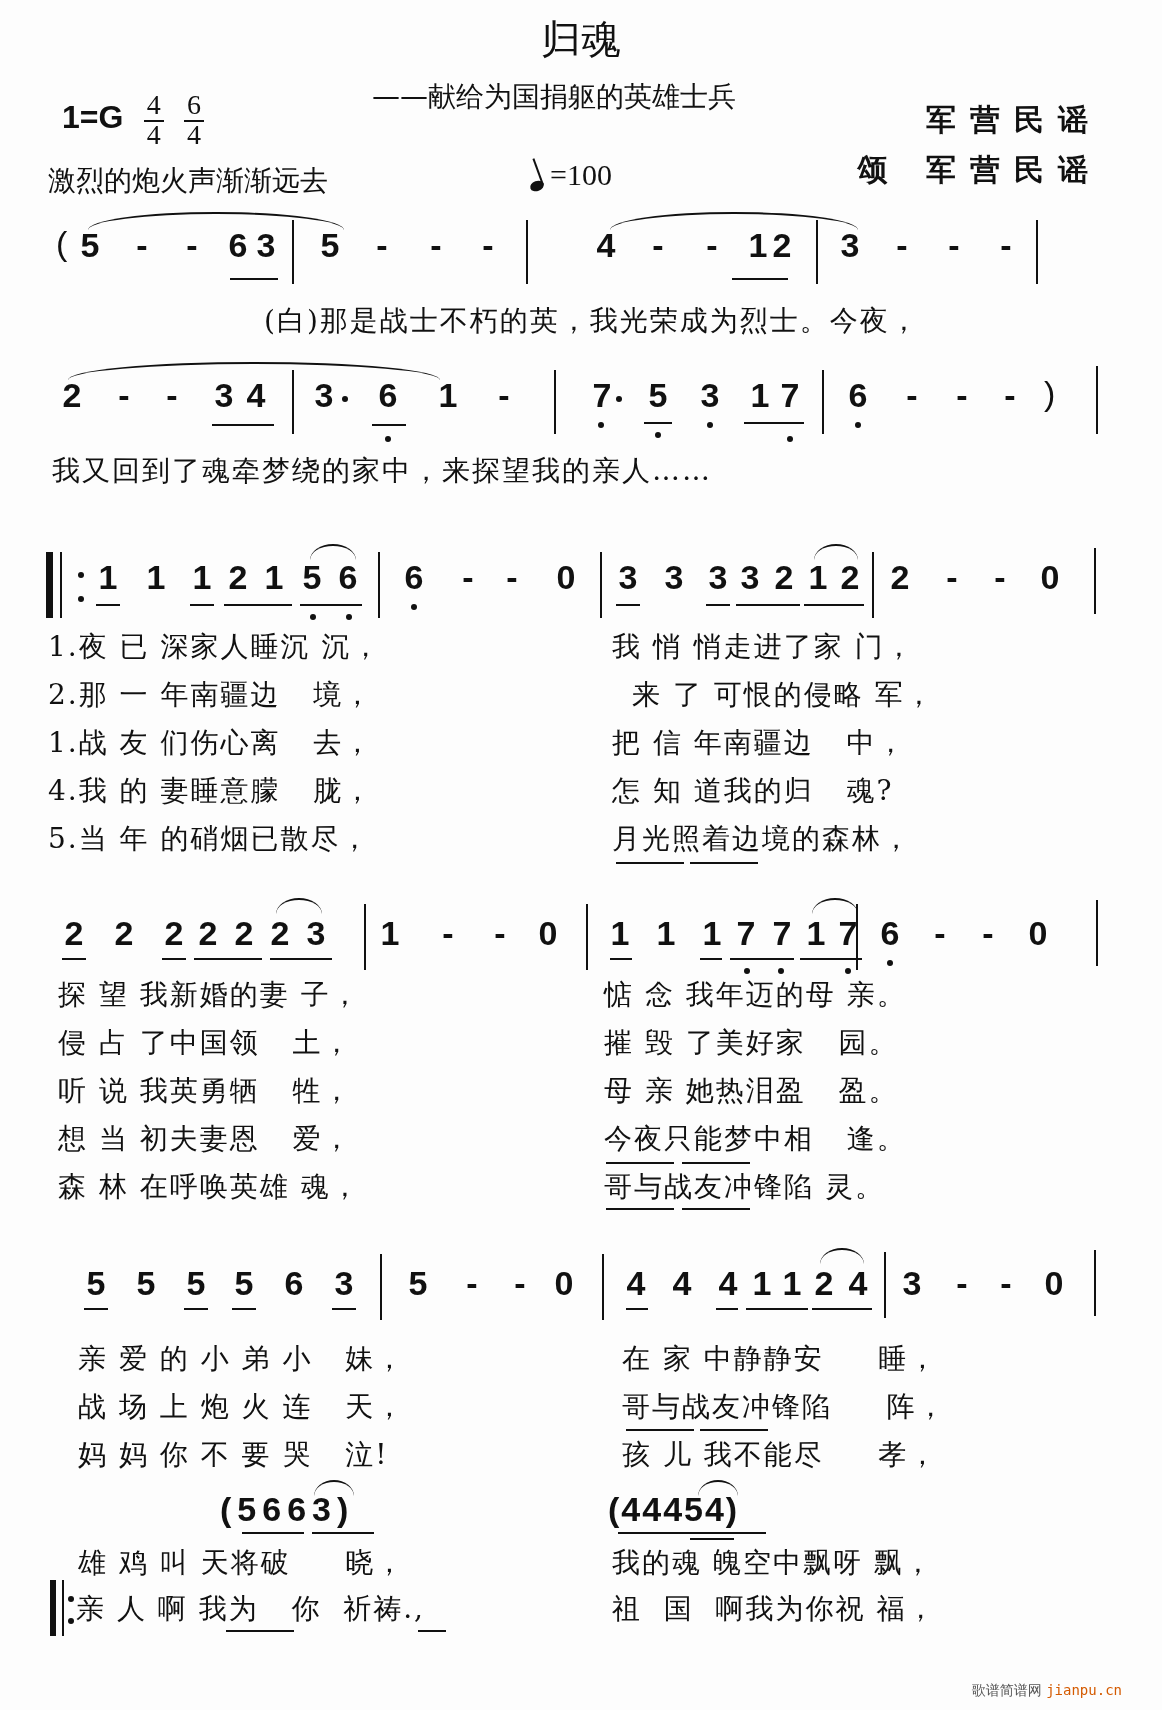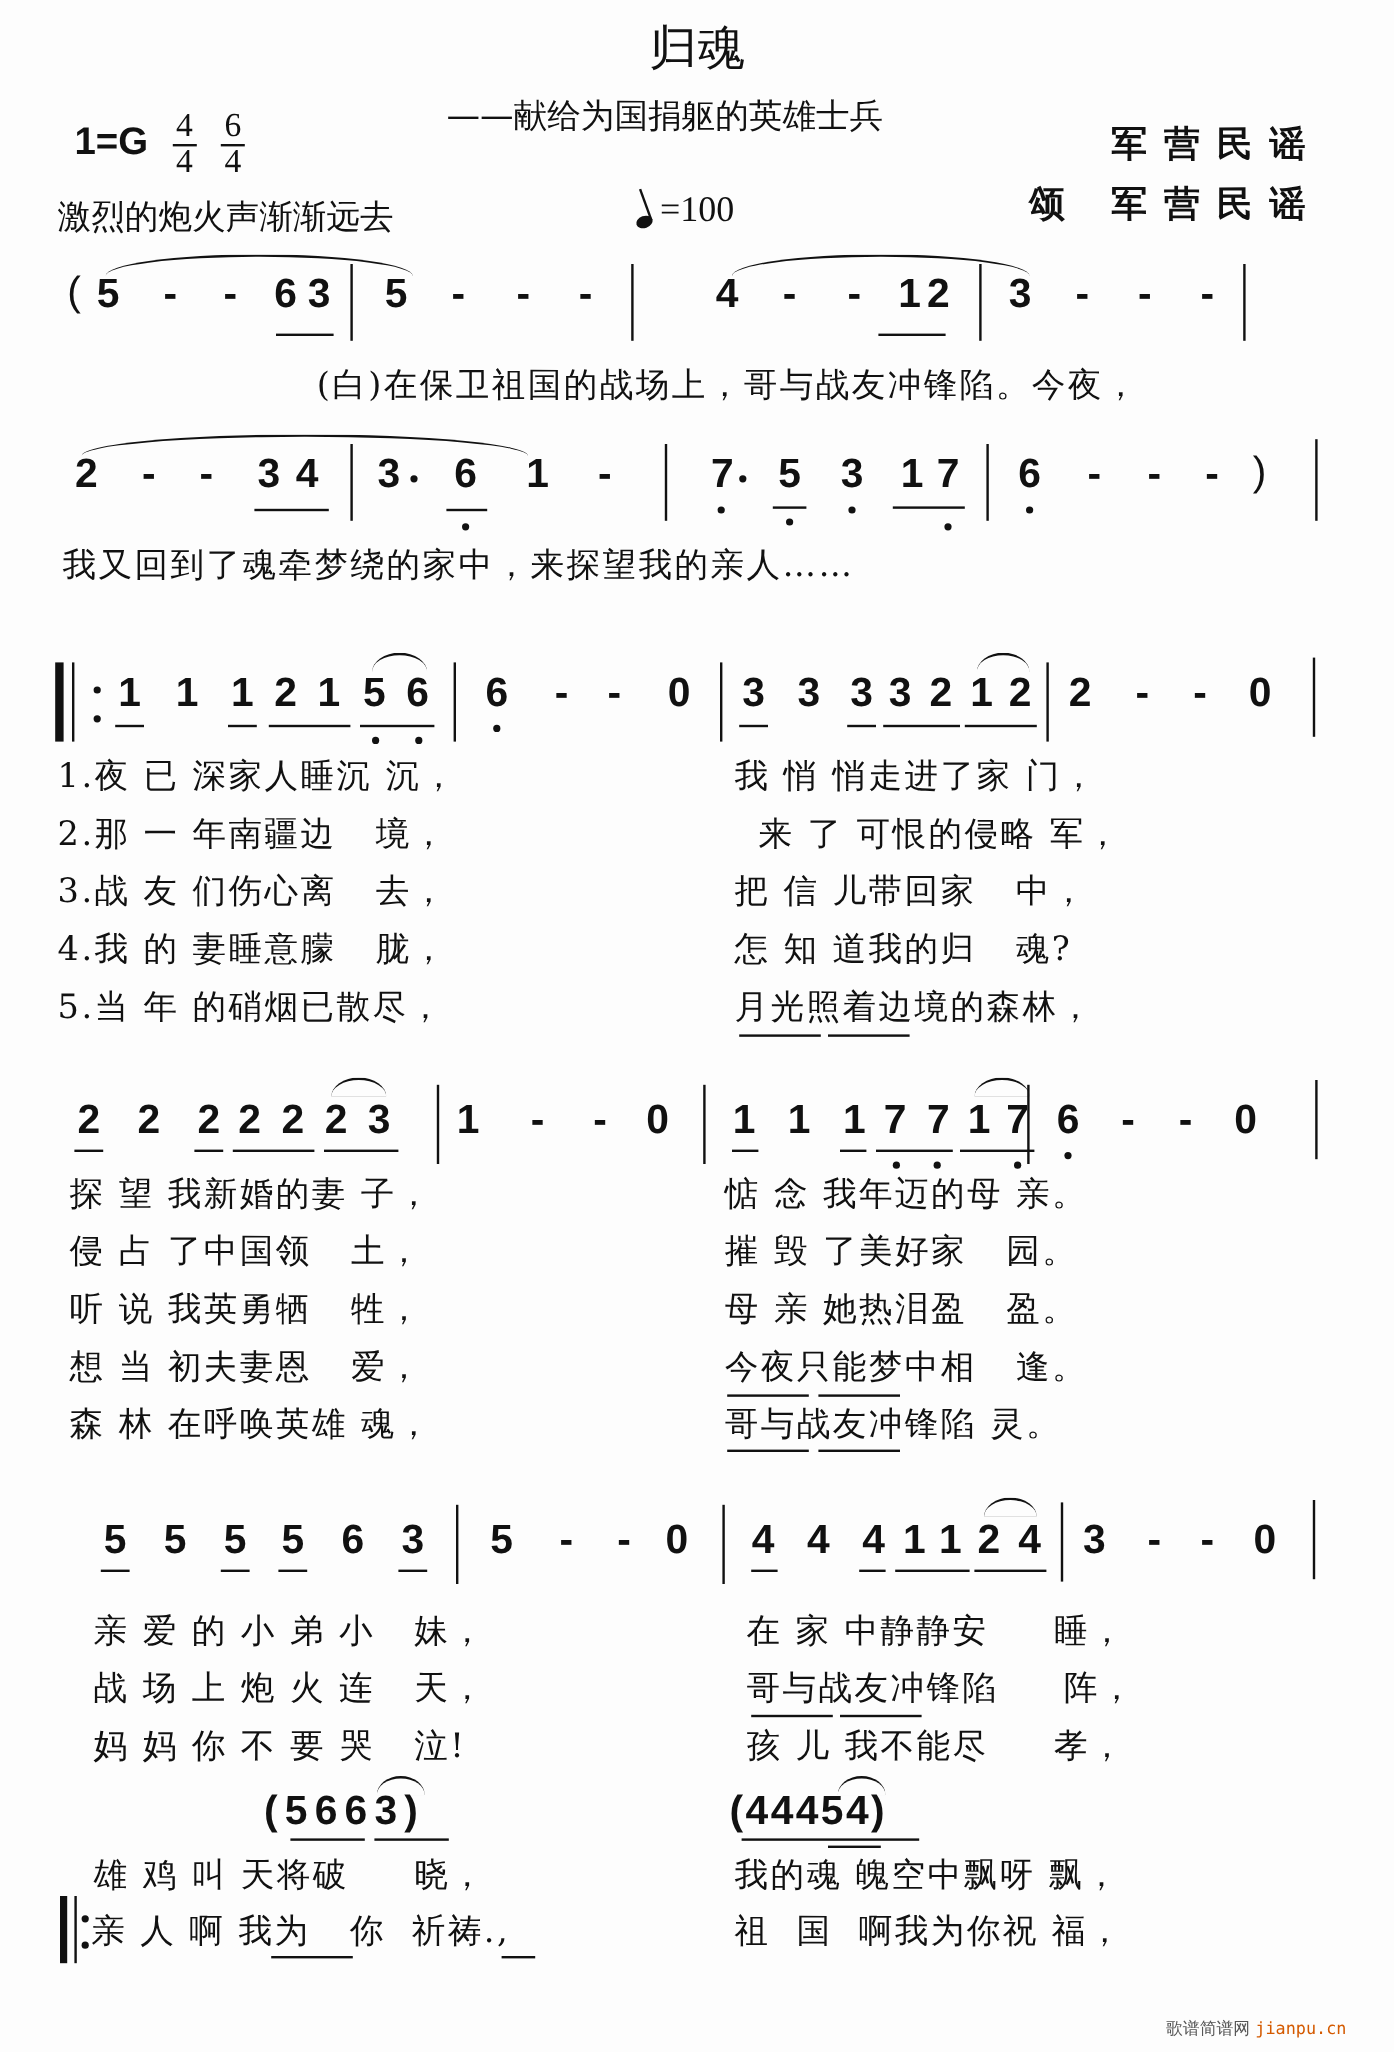--- a/index.html
+++ b/index.html
@@ -77,21 +77,21 @@
   <span class="n" style="left:746px;top:8px;">1</span>
   <span class="n" style="left:770px;top:8px;">2</span>
   <div class="ul" style="left:732px;top:58px;width:56px;"></div>
   <div class="bar" style="left:816px;top:0;height:64px;"></div>
   <span class="n" style="left:838px;top:8px;">3</span>
   <span class="n" style="left:890px;top:8px;">-</span>
   <span class="n" style="left:942px;top:8px;">-</span>
   <span class="n" style="left:994px;top:8px;">-</span>
   <div class="bar" style="left:1036px;top:0;height:64px;"></div>
 </div>
-<div class="lyric" style="left:264px;top:302px;">(白)在保卫祖国的战场上，哥与战友冲锋陷。今夜，</div>
+<div class="lyric" style="left:264px;top:302px;">(白)那是战士不朽的英，我光荣成为烈士。今夜，</div>
 
 <div class="staff" style="top:370px;">
   <div class="slur" style="left:68px;top:-8px;width:372px;height:16px;"></div>
   <span class="n" style="left:60px;top:8px;">2</span>
   <span class="n" style="left:112px;top:8px;">-</span>
   <span class="n" style="left:160px;top:8px;">-</span>
   <span class="n" style="left:212px;top:8px;">3</span>
   <span class="n" style="left:244px;top:8px;">4</span>
   <div class="ul" style="left:212px;top:54px;width:62px;"></div>
   <div class="bar" style="left:292px;top:0;height:64px;"></div>
@@ -166,26 +166,26 @@
   <div class="ul" style="left:804px;top:56px;width:60px;"></div>
   <div class="bar" style="left:872px;top:4px;height:66px;"></div>
   <span class="n" style="left:888px;top:12px;">2</span>
   <span class="n" style="left:940px;top:12px;">-</span>
   <span class="n" style="left:988px;top:12px;">-</span>
   <span class="n" style="left:1038px;top:12px;">0</span>
   <div class="bar" style="left:1094px;top:0;height:66px;"></div>
 </div>
 <div class="lyric" style="left:48px;top:628px;">1.夜 已 深家人睡沉 沉，</div>
 <div class="lyric" style="left:48px;top:676px;">2.那 一 年南疆边   境，</div>
-<div class="lyric" style="left:48px;top:724px;">3.战 友 们伤心离   去，</div>
+<div class="lyric" style="left:48px;top:724px;">1.战 友 们伤心离   去，</div>
 <div class="lyric" style="left:48px;top:772px;">4.我 的 妻睡意朦   胧，</div>
 <div class="lyric" style="left:48px;top:820px;">5.当 年 的硝烟已散尽，</div>
 <div class="lyric" style="left:612px;top:628px;">我 悄 悄走进了家 门，</div>
 <div class="lyric" style="left:632px;top:676px;">来 了 可恨的侵略 军，</div>
-<div class="lyric" style="left:612px;top:724px;">把 信 儿带回家   中，</div>
+<div class="lyric" style="left:612px;top:724px;">把 信 年南疆边   中，</div>
 <div class="lyric" style="left:612px;top:772px;">怎 知 道我的归   魂?</div>
 <div class="lyric" style="left:612px;top:820px;">月光照着边境的森林，</div>
 <div class="ul" style="left:616px;top:862px;width:68px;"></div>
 <div class="ul" style="left:690px;top:862px;width:68px;"></div>
 
 <div class="staff" style="top:898px;">
   <span class="n" style="left:62px;top:18px;">2</span>
   <div class="ul" style="left:62px;top:60px;width:24px;"></div>
   <span class="n" style="left:112px;top:18px;">2</span>
   <span class="n" style="left:162px;top:18px;">2</span>

